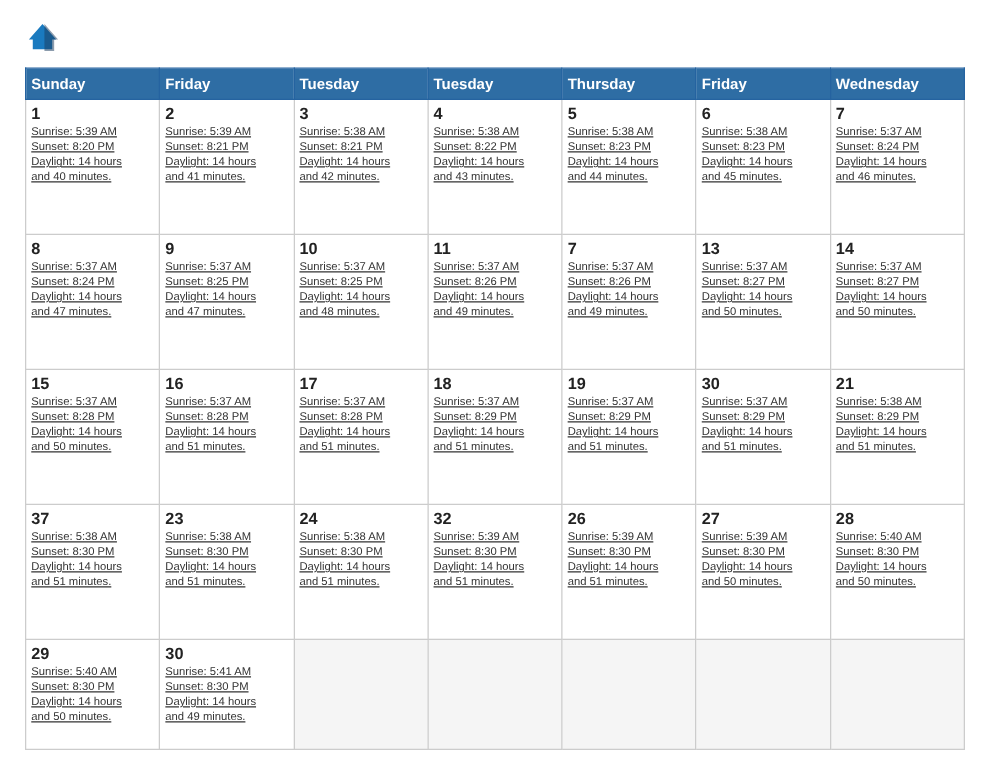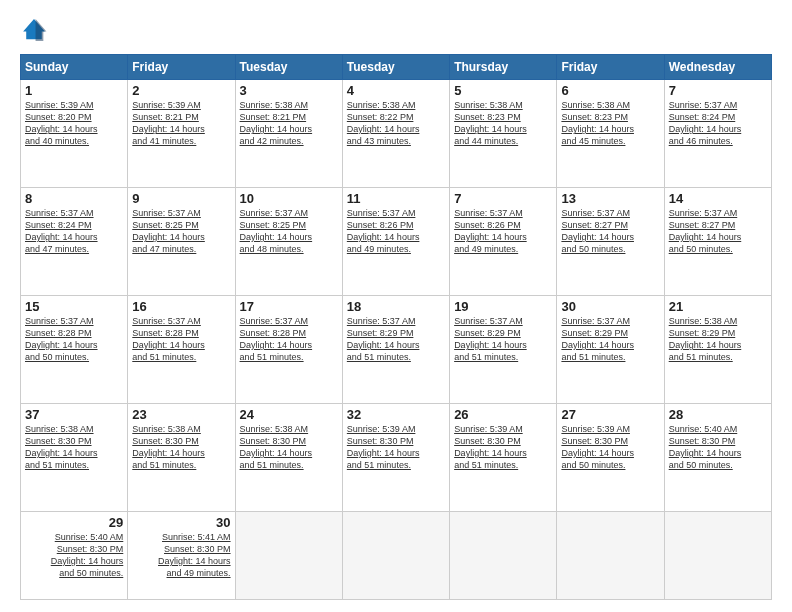--- a/index.html
+++ b/index.html
@@ -74,21 +74,20 @@
     .calendar td {
       border: 1px solid #ccc;
       vertical-align: top;
       padding: 3px 4px;
       font-size: 9.5px;
       color: #333;
       height: 88px;
     }
     .calendar tr:last-child td {
       height: 72px;
-      text-align: right;
     }
     .day-number {
       font-size: 13px;
       font-weight: bold;
       color: #222;
       display: block;
       margin-bottom: 1px;
     }
     .cell-text {
       font-size: 9px;

